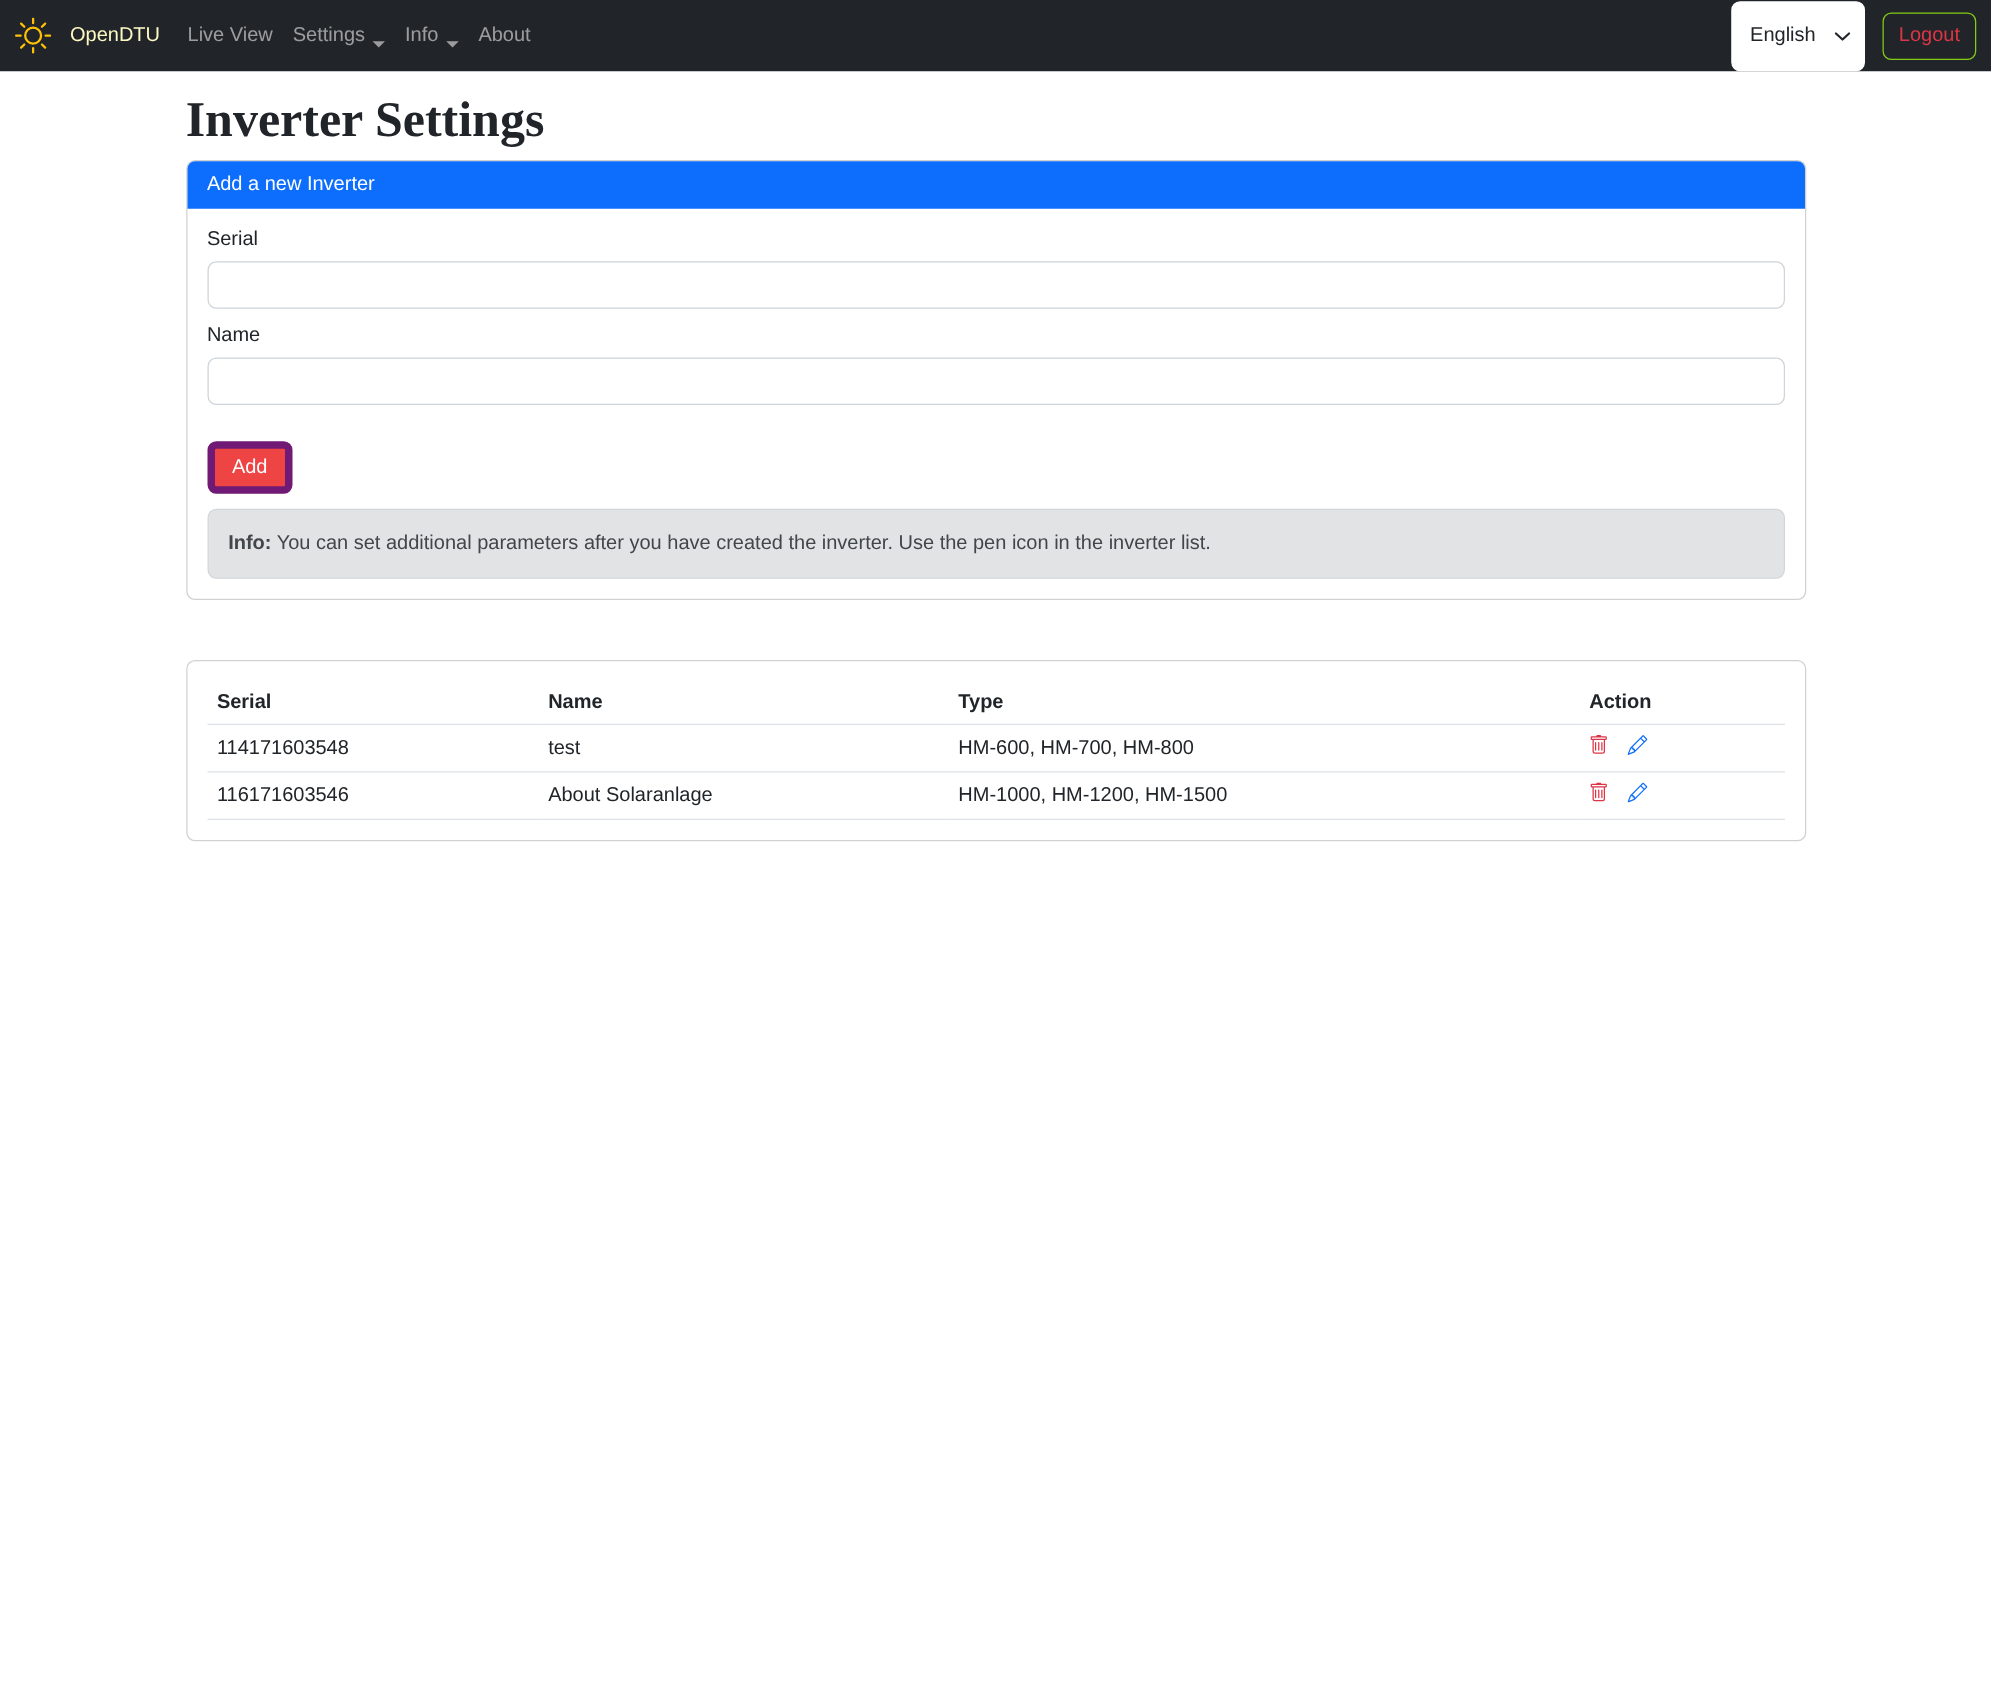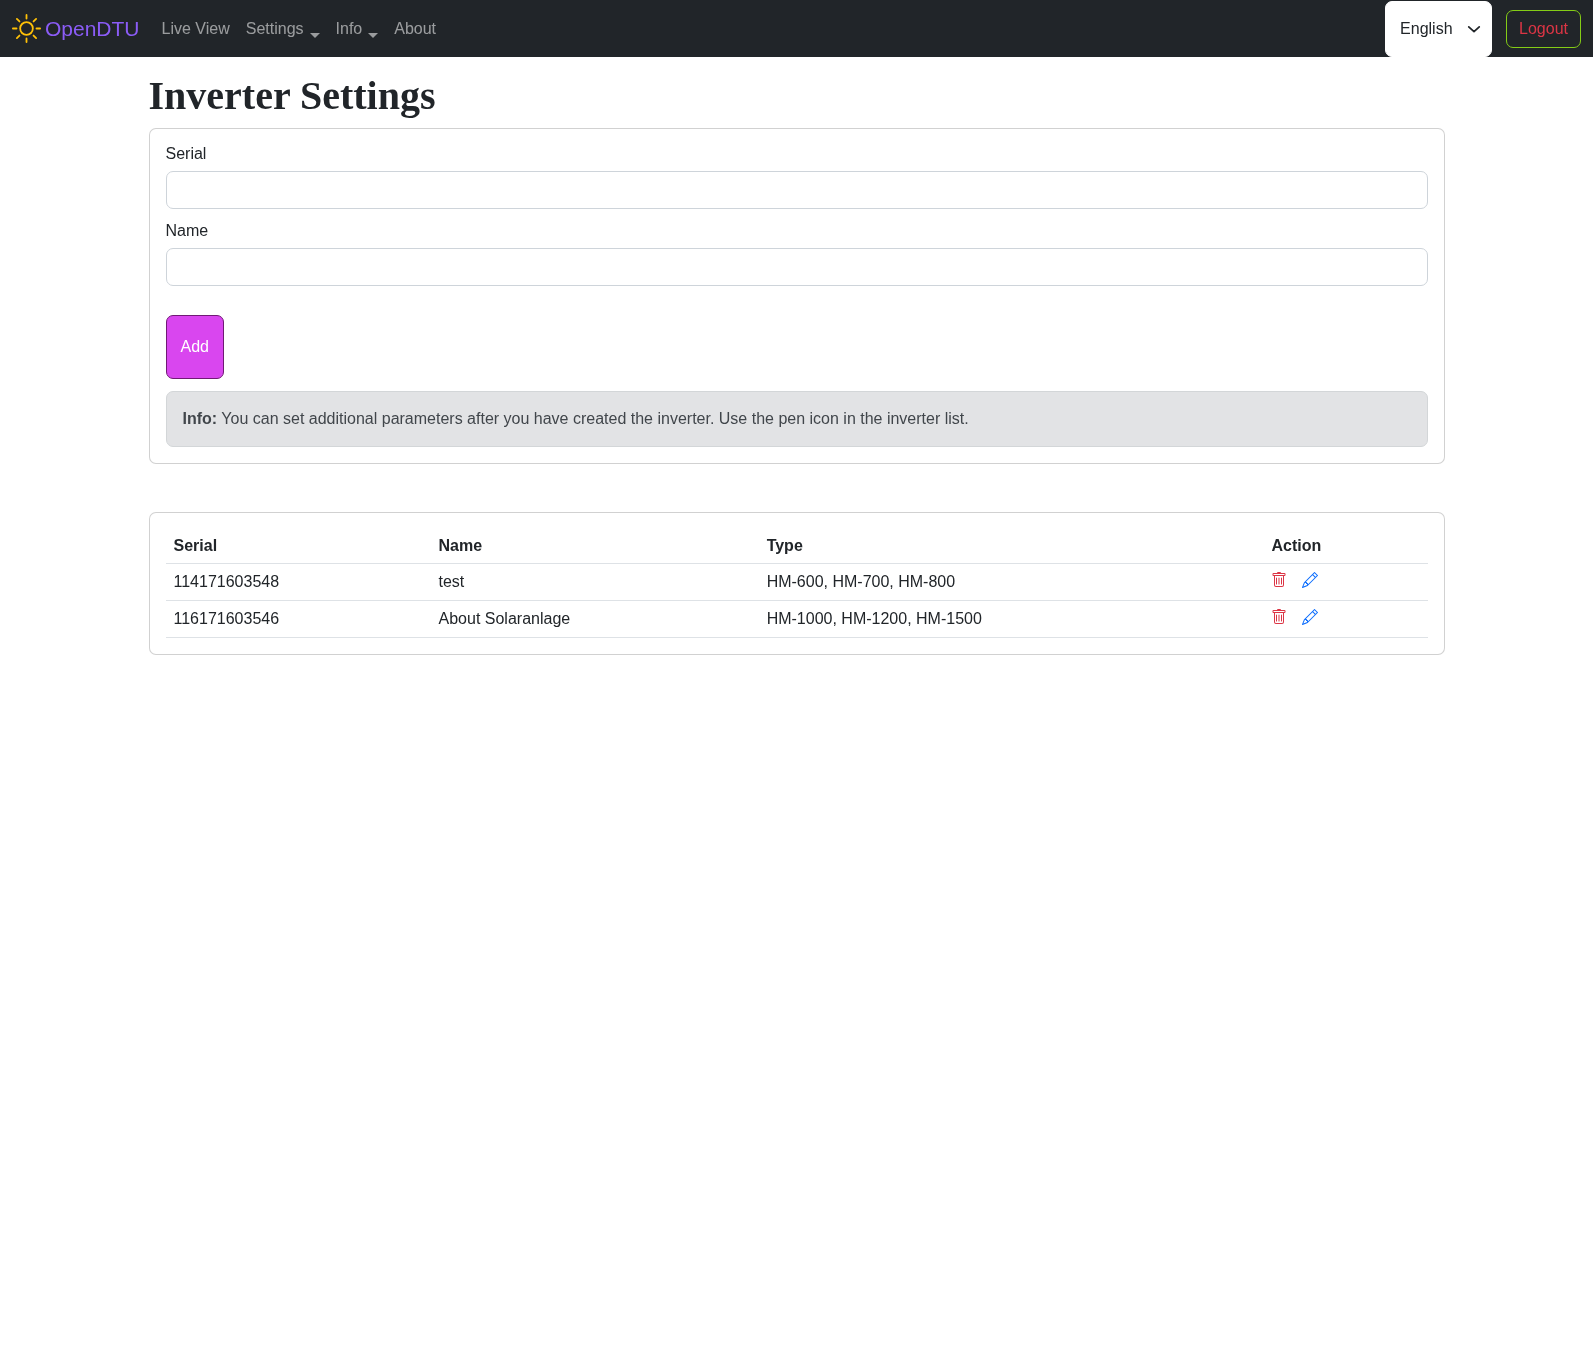--- a/index.html
+++ b/index.html
@@ -16,23 +16,23 @@
   .navbar {
     background: #212529;
     height: 57px;
     display: flex;
     align-items: center;
     padding: 0 12px;
   }
   .brand {
     display: flex;
     align-items: center;
-    gap: 4px;
-    color: #8b5cf6;
-    font-size: 21px;
+    gap: 15px;
+    color: #fef9c3;
+    font-size: 16px;
     text-decoration: none;
     white-space: nowrap;
     cursor: pointer;
   }
   .brand .sun-icon svg { width: 29px; height: 29px; display: block; }
   .nav-list {
     display: flex;
     align-items: center;
     margin-left: 14px;
   }
@@ -137,24 +137,24 @@
     color: #212529;
     border: 1px solid #ced4da;
     border-radius: 7px;
     background: #fff;
   }
   .form-group { margin-bottom: 13px; }
   .btn-add {
     font-family: inherit;
     font-size: 16px;
     color: #ffffff;
-    background: #d946ef;
-    border: 1px solid #701a75;
-    border-radius: 7px;
-    padding: 22px 14px;
+    background: #ef4444;
+    border: 6px solid #701a75;
+    border-radius: 7px;
+    padding: 6px 14px;
     margin-top: 16px;
     cursor: pointer;
   }
   .alert-hint {
     margin-top: 12px;
     background: #e2e3e5;
     border: 1px solid #d3d6d8;
     color: #41464b;
     border-radius: 7px;
     padding: 16px;
@@ -233,20 +233,21 @@
       </span>
     </span>
     <button class="logout-btn">Logout</button>
   </div>
 </header>
 
 <main class="container">
   <h1 class="page-title">Inverter Settings</h1>
 
   <section class="card">
+    <div class="card-header">Add a new Inverter</div>
     <div class="card-body">
       <div class="form-group">
         <label class="form-label">Serial</label>
         <input class="form-control" type="text" value="" style="">
       </div>
       <div class="form-group">
         <label class="form-label">Name</label>
         <input class="form-control" type="text" value="" style="">
       </div>
       <button class="btn-add">Add</button>

